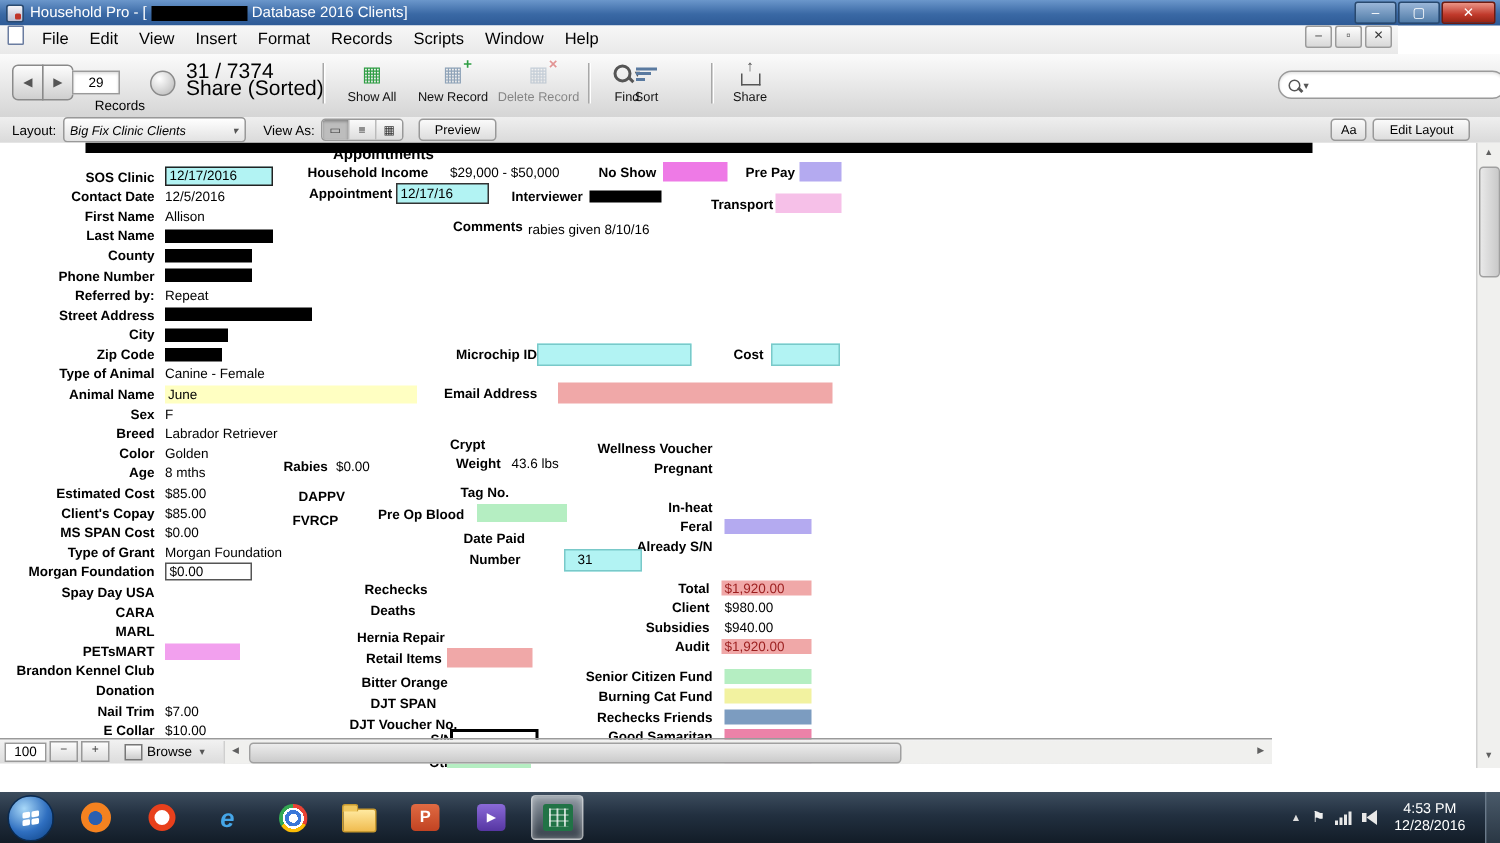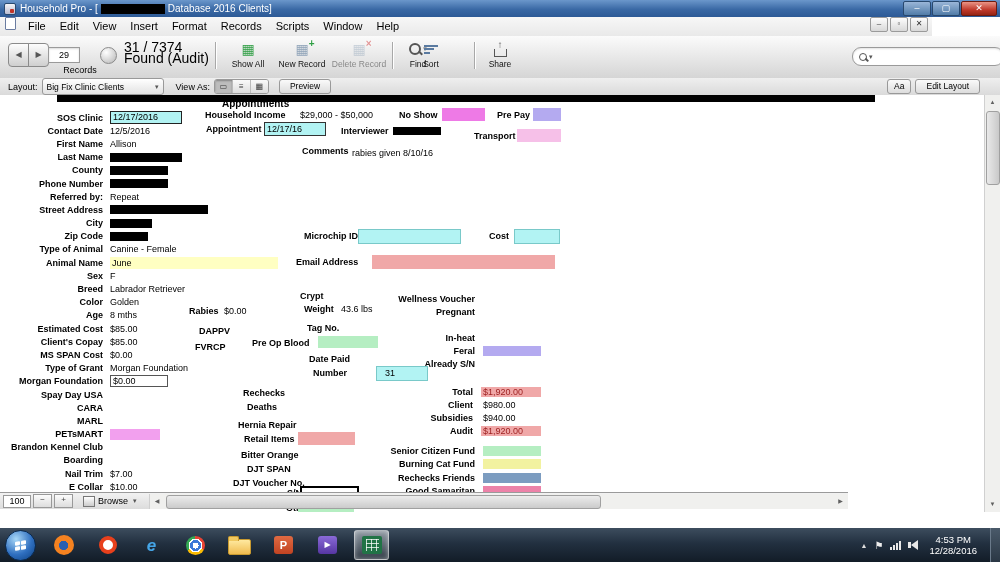--- a/index.html
+++ b/index.html
@@ -70,21 +70,21 @@
     border-radius:9px;background:#fff;display:flex;align-items:center;padding:0 6px;
     box-shadow:inset 0 1px 2px rgba(0,0,0,.12);}
   .mag.small{width:6px;height:6px;border-width:1.5px;}
 
   
   .layoutbar{position:absolute;left:0;top:78px;width:1000px;height:17px;
     background:linear-gradient(#efefef,#dadada);border-bottom:1px solid #a8a8a8;
     display:flex;align-items:center;font-size:9px;}
   .lb-label{margin-left:8px;}
   .lb-dropdown{width:112px;height:13px;margin-left:4px;background:linear-gradient(#ffffff,#e2e2e2);
-    border:1px solid #999;border-radius:3px;display:flex;align-items:center;padding:1px 4px;font-size:8.5px;}
+    border:1px solid #999;border-radius:3px;display:flex;align-items:center;padding:1px 4px;font-size:8.5px;font-style:italic;}
   .lb-dropdown .txt{flex:1;white-space:nowrap;overflow:hidden;}
   .viewas{margin-left:12px;}
   .seg{display:flex;margin-left:4px;border:1px solid #999;border-radius:3px;overflow:hidden;height:13px;background:#eee;}
   .seg-btn{width:17px;text-align:center;font-size:8px;line-height:13px;
     background:linear-gradient(#fafafa,#ddd);border-left:1px solid #bbb;color:#333;}
   .seg-btn:first-child{border-left:none;}
   .seg-btn.active{background:#bdbdbd;box-shadow:inset 0 1px 2px rgba(0,0,0,.3);}
   .pill-btn{height:13px;padding:0 10px;border:1px solid #999;border-radius:3px;
     background:linear-gradient(#fafafa,#ddd);font-size:8.5px;line-height:12px;margin-left:10px;}
   .aa-btn{margin-left:auto;padding:0 6px;}
@@ -241,21 +241,21 @@
 
   <div class="toolbar">
     <span class="nav">
       <span class="nav-btn b">◀</span>
       <span class="nav-btn f">▶</span>
     </span>
     <input class="rec-box" value="29" style="">
     <span class="knob"></span>
     <span class="found-block">
       <span style="display:block">31 / 7374</span>
-      <span style="display:block">Found (Audit)</span>
+      <span style="display:block">Share (Sorted)</span>
     </span>
     <span class="records-caption">Records</span>
 
     <span class="tsep" style="left:215px"></span>
 
     <span class="tbtn" style="left:222px;width:52px">
       <span class="ic">
           <span class="glyph-grid" style="color:#2f9e44">▦</span>
         </span>
       <span class="lab">Show All</span>
@@ -437,21 +437,21 @@
           <span class="flabel">MARL</span>
         </div>
         <div class="frow">
           <span class="flabel">PETsMART</span>
           <span class="fval k-magenta"></span>
         </div>
         <div class="frow">
           <span class="flabel">Brandon Kennel Club</span>
         </div>
         <div class="frow">
-          <span class="flabel">Boarding</span>
+          <span class="flabel">Donation</span>
         </div>
         <div class="frow">
           <span class="flabel">Nail Trim</span>
           <span class="fval k-plain">$7.00</span>
         </div>
         <div class="frow">
           <span class="flabel">E Collar</span>
           <span class="fval k-plain">$10.00</span>
         </div>
       </div>

